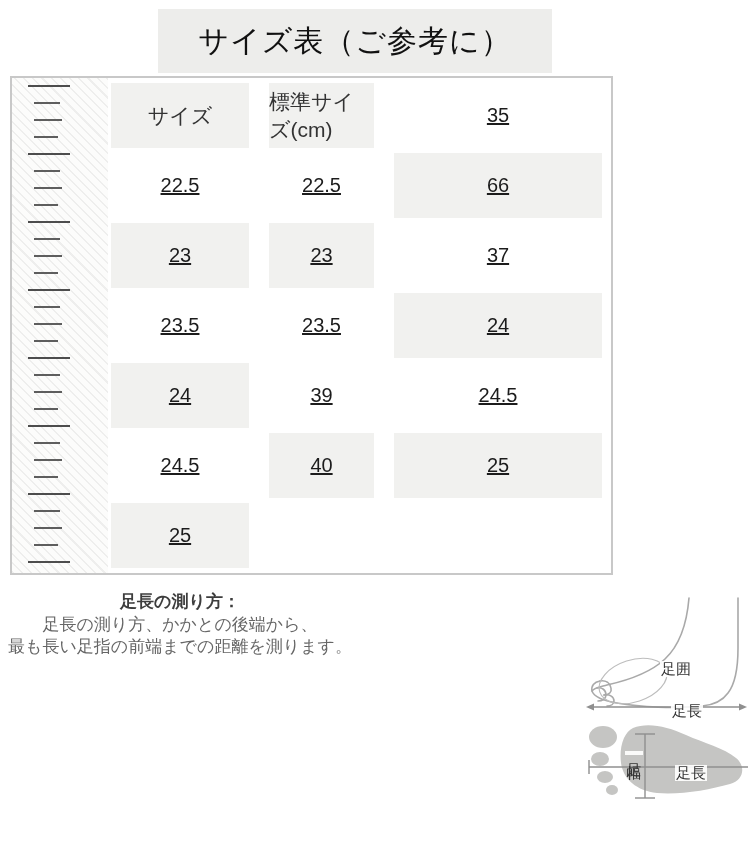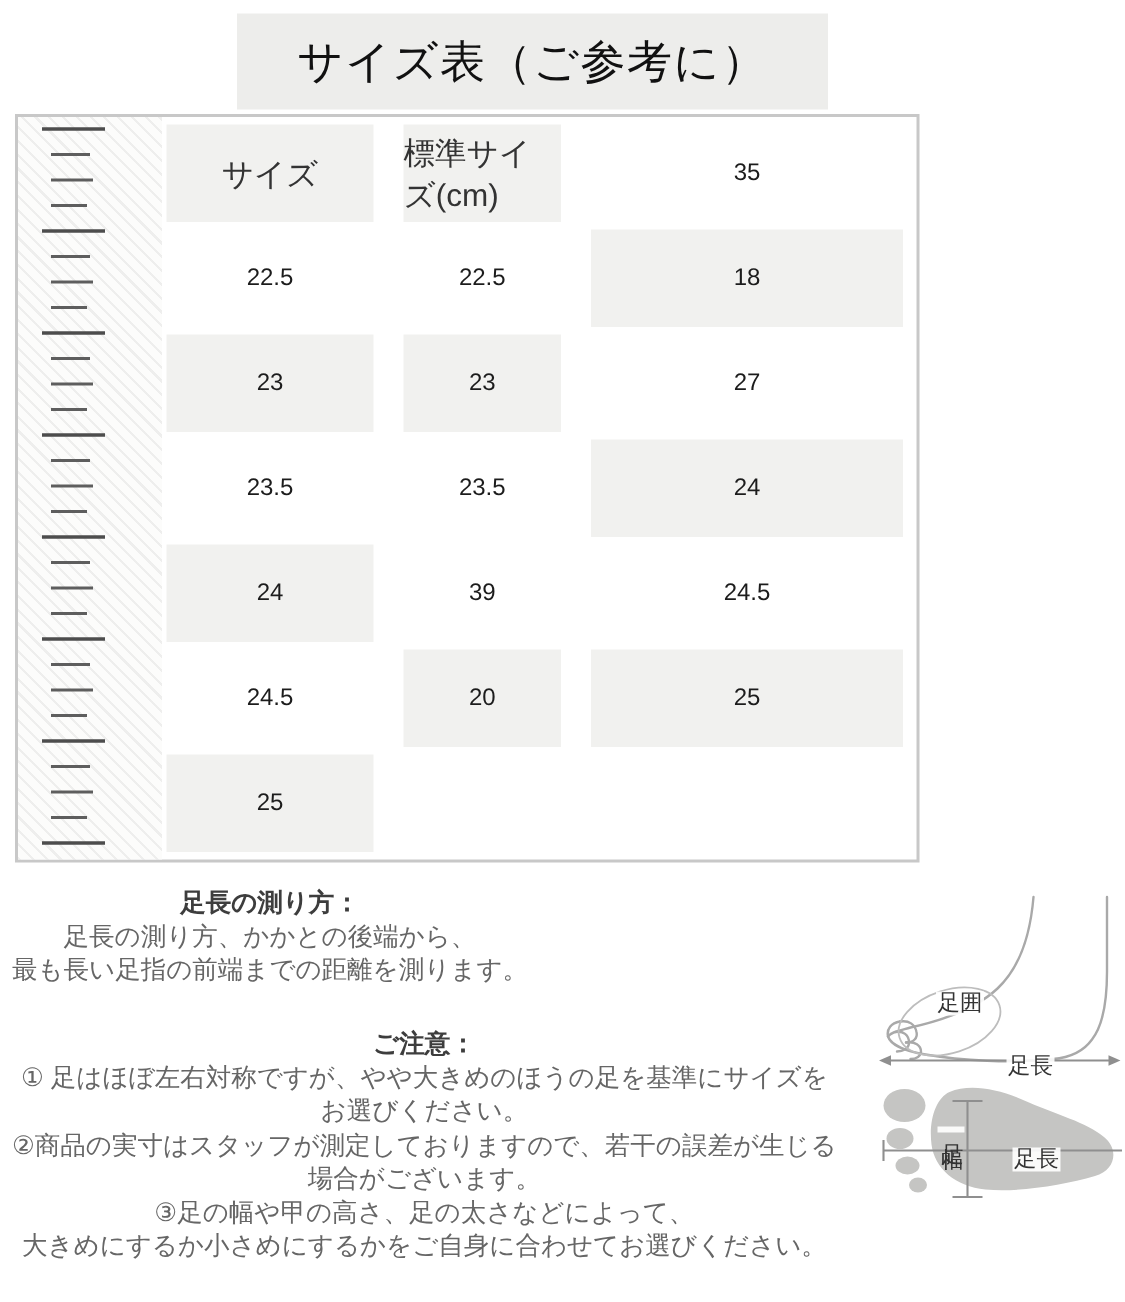--- a/index.html
+++ b/index.html
@@ -27,21 +27,21 @@
       #fcfcfb;}
   .ruler svg{position:absolute;left:0;top:0;}
 
   
   .size-grid{position:absolute;left:99px;right:9px;top:5px;height:485px;
     display:grid;grid-template-columns:138px 1fr 208px;grid-template-rows:repeat(7,1fr);
     column-gap:20px;row-gap:5px;}
   .cell{display:flex;align-items:center;justify-content:center;}
   .cell.gray{background:var(--cell-bg);}
   .cell.hdr span{font-size:21px;color:#333;}
-  .cell.num span{font-size:16px;color:var(--text-dark);}
+  .cell.num span{font-size:20px;color:var(--text-dark);text-decoration:underline;}
 
   
   .textblock{position:absolute;left:8px;font-size:17px;line-height:22.5px;color:var(--text-body);text-align:center;}
   .textblock .heading{font-weight:bold;color:var(--text-heading);}
   .textblock div{white-space:nowrap;}
   #measuring{top:591px;}
   #notes{top:685px;}
 
   
   .diagram{position:absolute;}
@@ -94,31 +94,31 @@
           <span>35</span>
         </div>
       <div class="cell num">
           <span>22.5</span>
         </div>
       <div class="cell num">
           <span>22.5</span>
         </div>
 
       <div class="cell num gray">
-          <span>18</span>
+          <span>66</span>
         </div>
       <div class="cell num gray">
           <span>23</span>
         </div>
       <div class="cell num gray">
           <span>23</span>
         </div>
 
       <div class="cell num">
-          <span>27</span>
+          <span>37</span>
         </div>
       <div class="cell num">
           <span>23.5</span>
         </div>
       <div class="cell num">
           <span>23.5</span>
         </div>
 
       <div class="cell num gray">
           <span>24</span>
@@ -131,64 +131,55 @@
           <span>39</span>
         </div>
       <div class="cell num">
           <span>24.5</span>
         </div>
       <div class="cell num">
           <span>24.5</span>
         </div>
 
       <div class="cell num gray">
-          <span>20</span>
+          <span>40</span>
         </div>
       <div class="cell num gray">
           <span>25</span>
         </div>
       <div class="cell num gray">
           <span>25</span>
         </div>
     </div>
   </div>
 
   <div id="measuring" class="textblock">
     <div class="heading">足長の測り方：</div>
     <div>足長の測り方、かかとの後端から、</div>
     <div>最も長い足指の前端までの距離を測ります。</div>
   </div>
 
-  <div id="notes" class="textblock">
-    <div class="heading">ご注意：</div>
-    <div>① 足はほぼ左右対称ですが、やや大きめのほうの足を基準にサイズを</div>
-    <div>お選びください。</div>
-    <div>②商品の実寸はスタッフが測定しておりますので、若干の誤差が生じる</div>
-    <div>場合がございます。</div>
-    <div>③足の幅や甲の高さ、足の太さなどによって、</div>
-    <div>大きめにするか小さめにするかをご自身に合わせてお選びください。</div>
-  </div>
 
   <svg id="side-foot" class="diagram" viewBox="0 0 163 128">
 
     <path class="outline" d="M153,2 L153,52 C153,74 150,88 143,97 C138,104 129,109 117,110 C90,113 55,111 32,107 C20,105 9,101 7,95 C6,90 9,86 15,85"></path>
 
     <path class="outline" d="M104,2 C102,26 96,48 80,63 C64,78 40,85 22,89 C15,91 9,92 7,95"></path>
 
     <path class="outline" d="M15,85 C21,84 25,87 26,92 C27,96 24,99 19,99"></path>
     <path class="outline" d="M12,92 C17,91 21,94 21,99 C21,103 17,105 13,105"></path>
     <path class="outline" d="M19,99 C25,98 29,101 29,105 C29,108 26,110 22,110"></path>
 
     <ellipse class="thin" cx="48" cy="85" rx="35" ry="21" transform="rotate(-18 48 85)"></ellipse>
 
     <line class="dim" x1="6" y1="111" x2="157" y2="111"></line>
     <polygon class="dim-fill" points="1,111 9,107.5 9,114.5"></polygon>
     <polygon class="dim-fill" points="162,111 154,107.5 154,114.5"></polygon>
   </svg>
-  <span class="diagram-label" style="left:624px;top:661px;">足囲</span>
+  <span class="diagram-label" style="left:660px;top:661px;">足囲</span>
   <span class="diagram-label" style="left:671px;top:703px;">足長</span>
 
   <svg id="footprint" class="diagram" viewBox="0 0 165 82">
 
     <path class="blob" d="M48,6 C62,0 82,4 101,13 C119,21 139,26 151,36 C161,44 159,58 145,62 C124,68 95,73 72,71 C52,69 38,57 36,41 C34,25 39,10 48,6 Z"></path>
 
     <ellipse class="blob" cx="18" cy="15" rx="14" ry="11"></ellipse>
     <ellipse class="blob" cx="15" cy="37" rx="9" ry="7"></ellipse>
     <ellipse class="blob" cx="20" cy="55" rx="8" ry="6"></ellipse>
     <ellipse class="blob" cx="27" cy="68" rx="6" ry="5"></ellipse>

